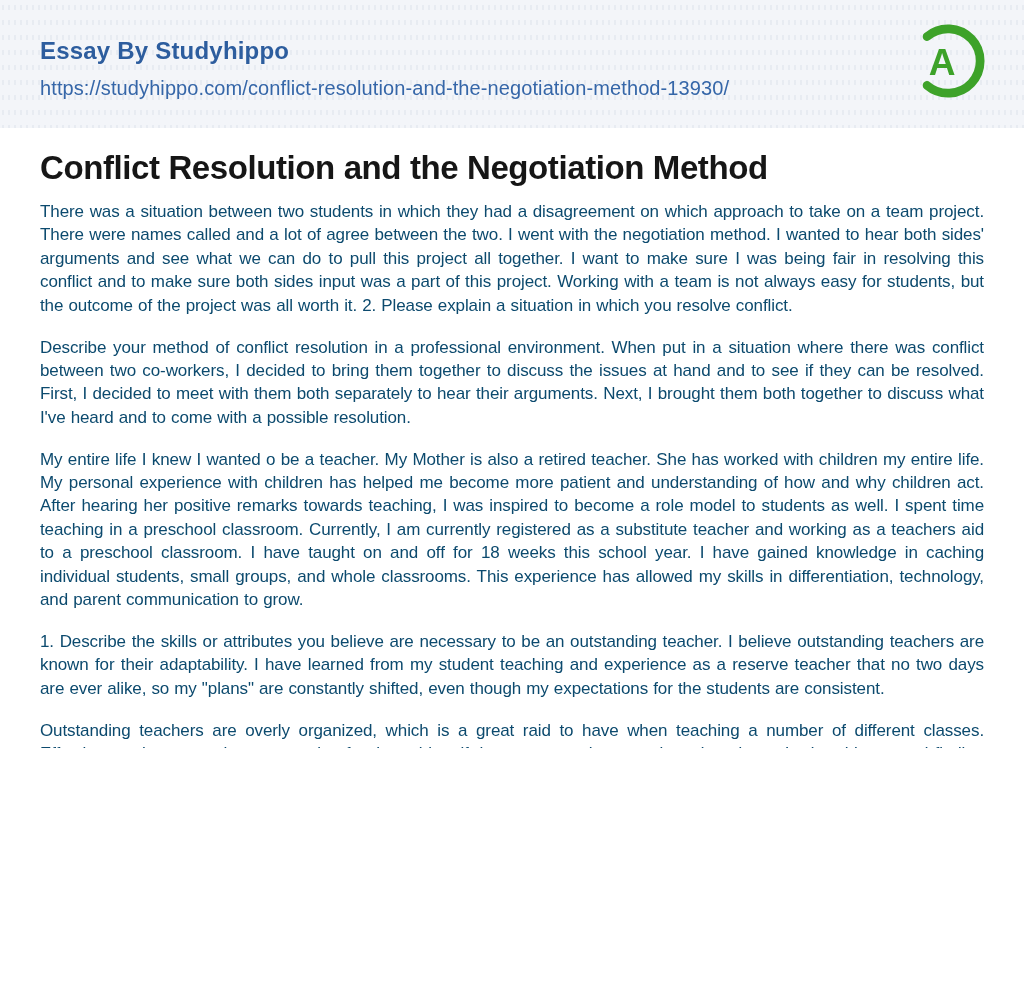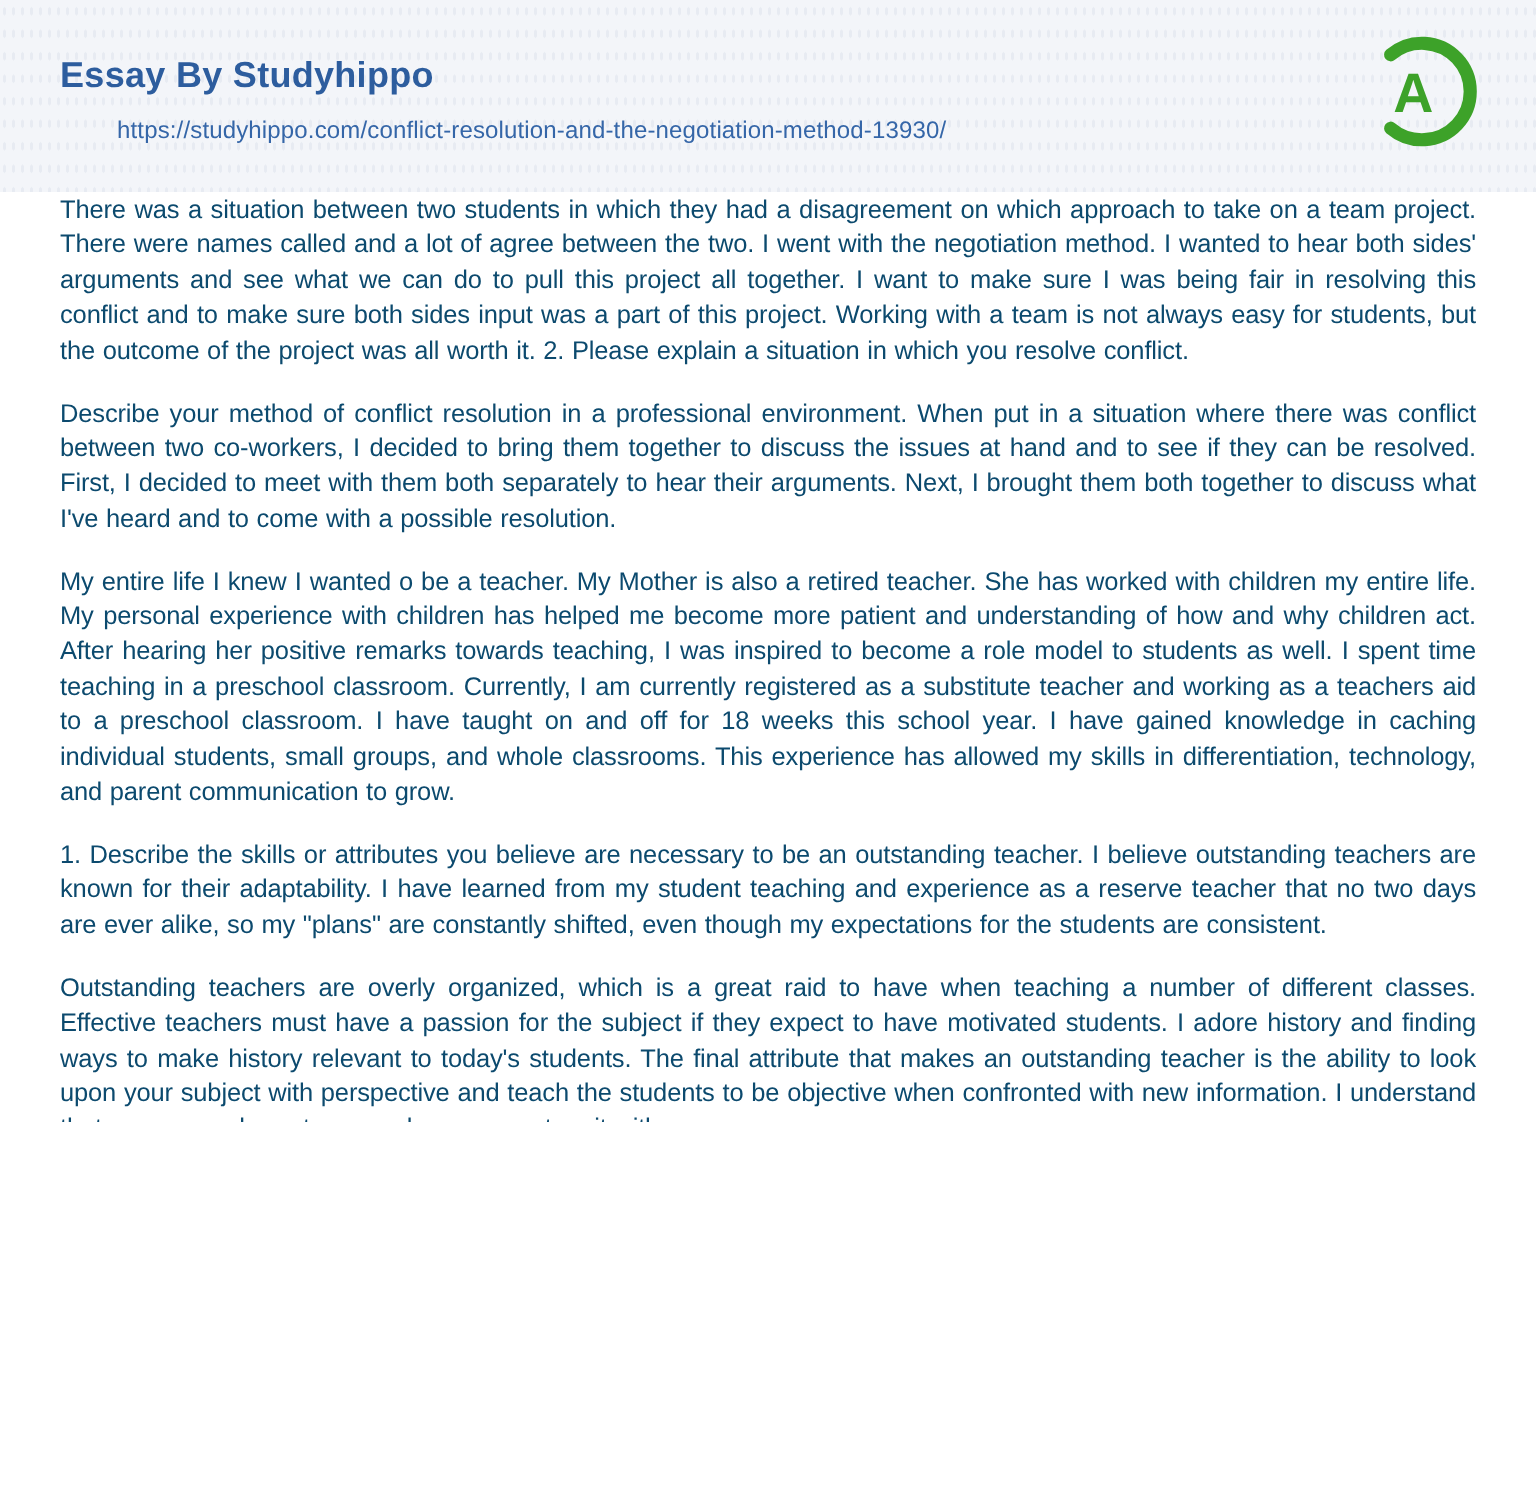--- a/index.html
+++ b/index.html
@@ -28,26 +28,25 @@
     color: #2d5d9e;
     font-size: 24px;
     font-weight: 700;
     line-height: 30px;
     letter-spacing: 0.2px;
   }
   .page-url {
     display: inline-block;
     margin-top: 12px;
     color: #3566a8;
-    font-size: 16px;
+    font-size: 20px;
     line-height: 20px;
     text-decoration: none;
     letter-spacing: 0.1px;
     cursor: pointer;
-    margin-left: 38px;
   }
   .logo {
     position: absolute;
     top: 22px;
     right: 37px;
     width: 78px;
     height: 78px;
   }
   
   .content {
@@ -84,20 +83,21 @@
 
     <div class="logo">
       <svg viewBox="0 0 80 80" width="78" height="78">
         <path d="M 18.55 14.9 A 33 33 0 1 1 18.55 65.1" fill="none" stroke="#3DA229" stroke-width="9" stroke-linecap="round"></path>
         <text x="34" y="54" text-anchor="middle" font-family="Liberation Sans, sans-serif" font-size="38" font-weight="600" fill="#3DA229">A</text>
       </svg>
     </div>
   </div>
 
   <div class="content">
+    <h1 class="doc-title">Conflict Resolution and the Negotiation Method</h1>
 
     <div class="paragraphs">
         <p>There was a situation between two students in which they had a disagreement on which approach to take on a team project. There were names called and a lot of agree between the two. I went with the negotiation method. I wanted to hear both sides' arguments and see what we can do to pull this project all together. I want to make sure I was being fair in resolving this conflict and to make sure both sides input was a part of this project. Working with a team is not always easy for students, but the outcome of the project was all worth it. 2. Please explain a situation in which you resolve conflict.</p>
         <p>Describe your method of conflict resolution in a professional environment. When put in a situation where there was conflict between two co-workers, I decided to bring them together to discuss the issues at hand and to see if they can be resolved. First, I decided to meet with them both separately to hear their arguments. Next, I brought them both together to discuss what I've heard and to come with a possible resolution.</p>
         <p>My entire life I knew I wanted o be a teacher. My Mother is also a retired teacher. She has worked with children my entire life. My personal experience with children has helped me become more patient and understanding of how and why children act. After hearing her positive remarks towards teaching, I was inspired to become a role model to students as well. I spent time teaching in a preschool classroom. Currently, I am currently registered as a substitute teacher and working as a teachers aid to a preschool classroom. I have taught on and off for 18 weeks this school year. I have gained knowledge in caching individual students, small groups, and whole classrooms. This experience has allowed my skills in differentiation, technology, and parent communication to grow.</p>
         <p>1. Describe the skills or attributes you believe are necessary to be an outstanding teacher. I believe outstanding teachers are known for their adaptability. I have learned from my student teaching and experience as a reserve teacher that no two days are ever alike, so my "plans" are constantly shifted, even though my expectations for the students are consistent.</p>
         <p>Outstanding teachers are overly organized, which is a great raid to have when teaching a number of different classes. Effective teachers must have a passion for the subject if they expect to have motivated students. I adore history and finding ways to make history relevant to today's students. The final attribute that makes an outstanding teacher is the ability to look upon your subject with perspective and teach the students to be objective when confronted with new information. I understand that everyone who enters my classroom enters it with a s</p>
       </div>
   </div>
 

